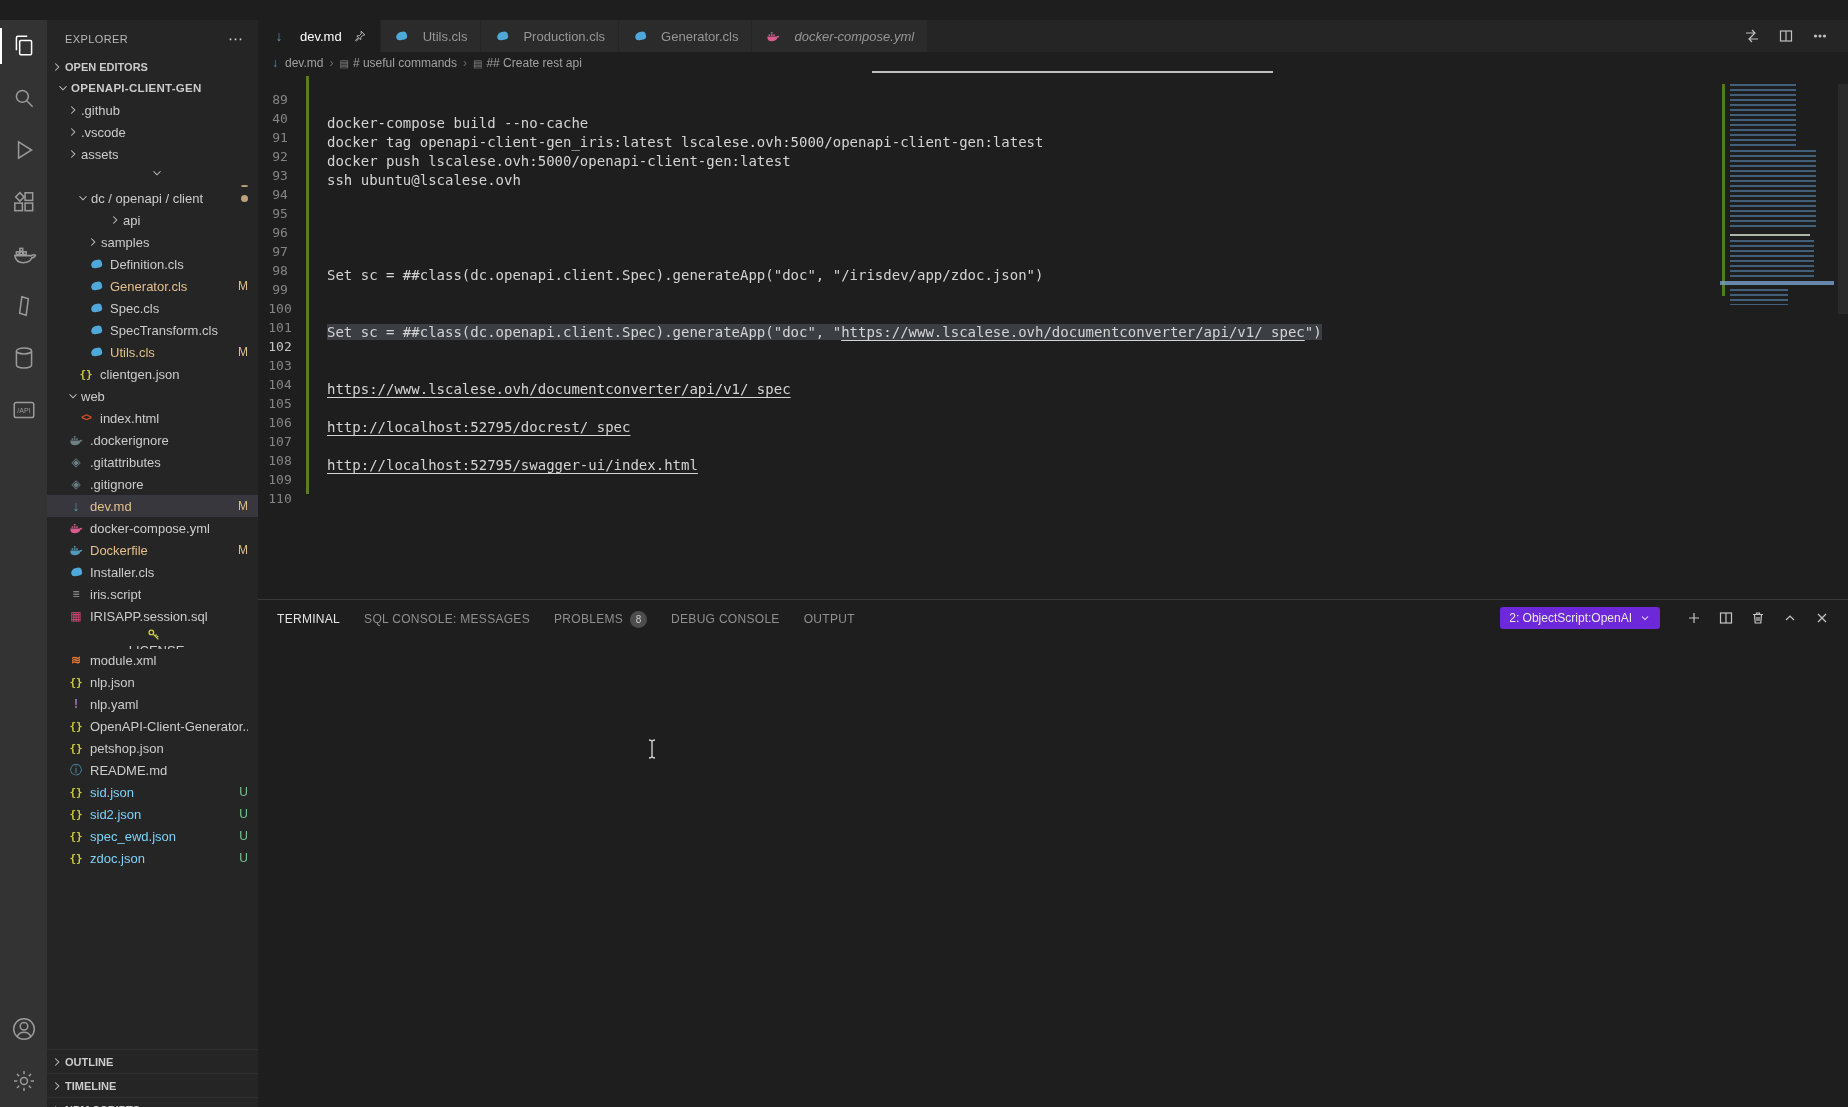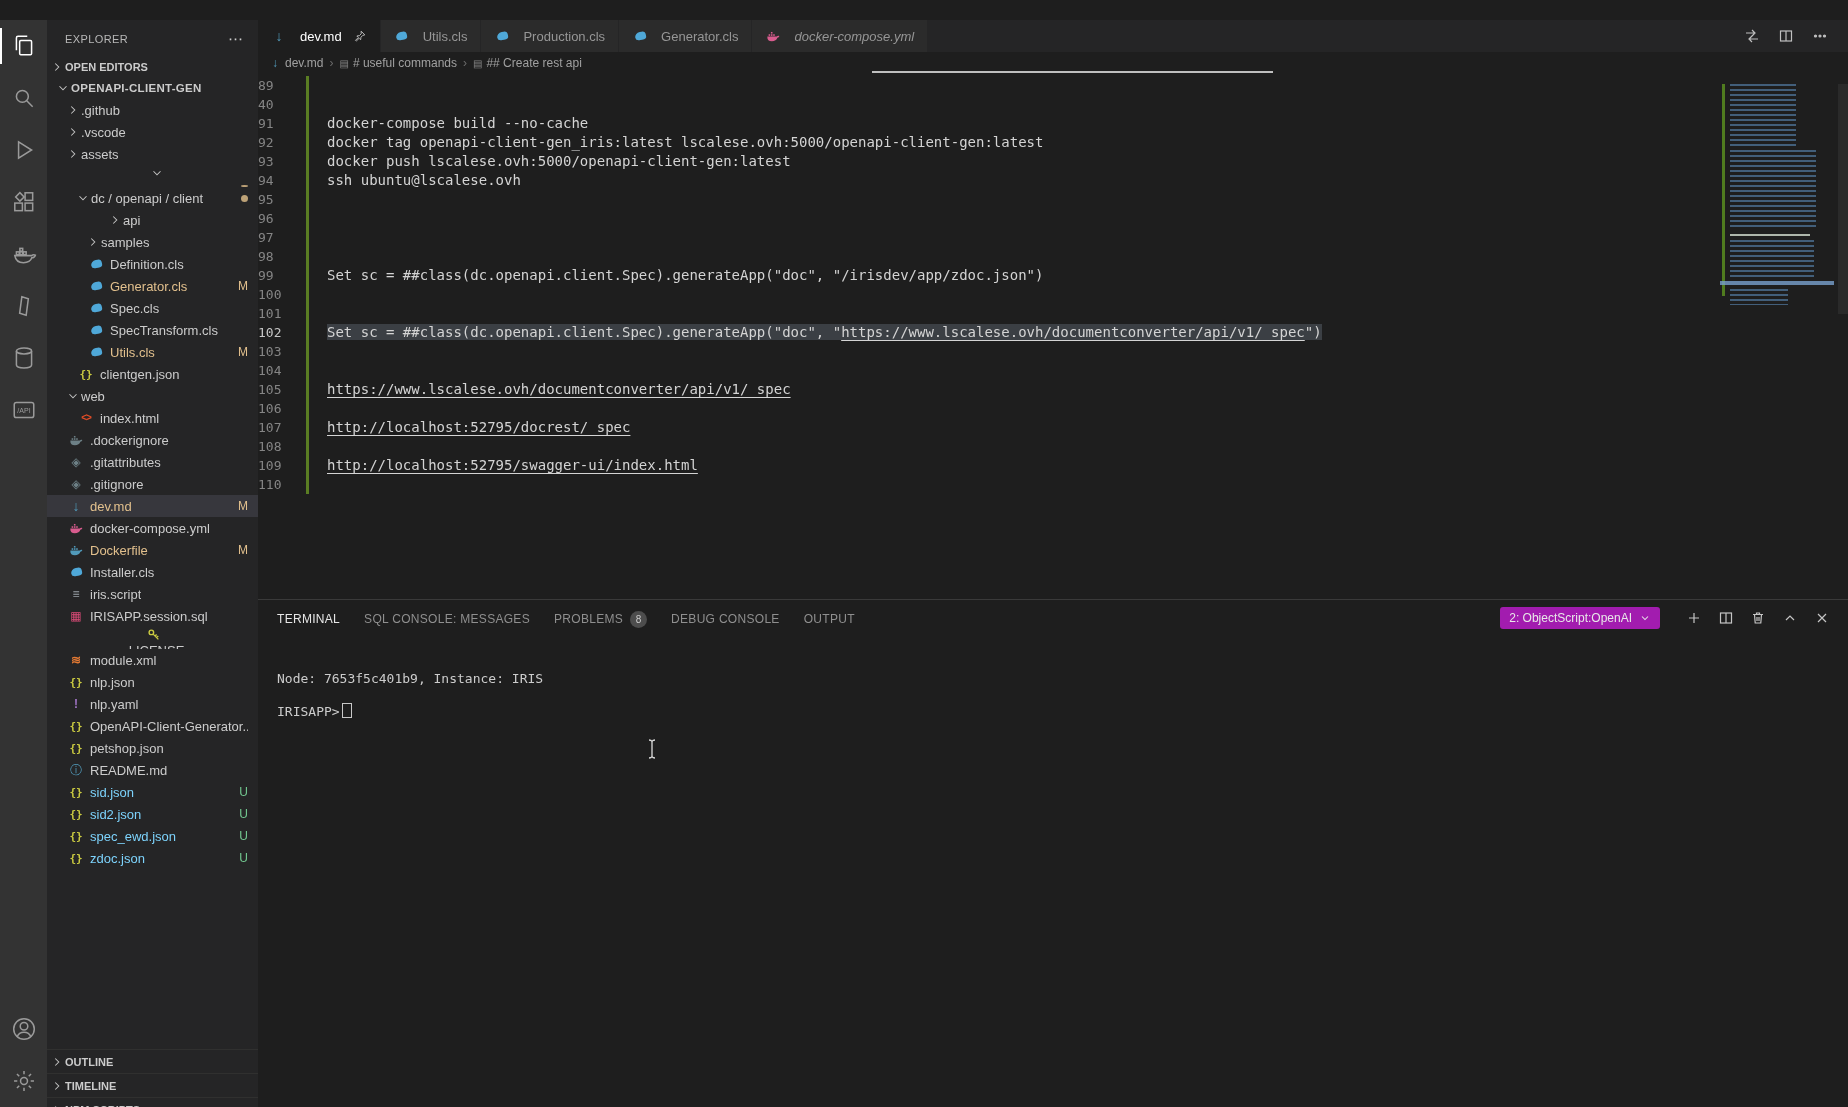--- a/index.html
+++ b/index.html
@@ -81,21 +81,21 @@
   
   #breadcrumb{position:absolute;left:258px;top:52px;right:0;height:22px;background:#1e1e1e;
               display:flex;align-items:center;padding-left:14px;font-size:12px;color:#a0a0a0;}
   .bc-item{display:flex;align-items:center;gap:4px;}
   .bc-sep{color:#6a6a6a;margin:0 6px;font-size:12px;}
   .bc-icon{color:#848484;font-size:10px;font-weight:normal;}
   .bc-mdicon{color:#519aba;font-weight:bold;font-size:12px;margin-right:3px;}
 
   
   #editor{position:absolute;left:258px;top:74px;right:0;height:525px;background:#1e1e1e;}
-  #gutter{position:absolute;left:0;top:2px;width:44px;text-align:left;font-size:13px;line-height:19px;color:#858585;}
+  #gutter{position:absolute;left:0;top:16px;width:44px;text-align:center;font-size:13px;line-height:19px;color:#858585;}
   .num{height:19px;}
   .num.cur{color:#c6c6c6;}
   #gitbar{position:absolute;left:48px;top:2px;width:3px;height:418px;background:#5a7d23;}
   #code{position:absolute;left:69px;top:2px;right:132px;font-size:14px;line-height:19px;color:#d4d4d4;white-space:pre;}
   .code-line{height:19px;}
   .sel{background:#3b3f44;}
   .lnk{text-decoration:underline;text-underline-offset:3px;}
   #line88{position:absolute;left:614px;top:-3px;width:401px;height:2px;background:#bfbfbf;}
 
   
@@ -107,21 +107,21 @@
   #vscroll{position:absolute;right:0;top:84px;width:10px;height:230px;background:rgba(130,130,130,.12);}
 
   
   #panel{position:absolute;left:258px;top:599px;right:0;bottom:0;background:#1e1e1e;border-top:1px solid #3a3a3a;}
   #panel-tabs{display:flex;align-items:center;height:38px;padding-left:19px;gap:24px;font-size:12px;color:#8f8f8f;}
   .ptab{display:flex;align-items:center;letter-spacing:.3px;}
   .ptab.active{color:#e7e7e7;}
   .pbadge{display:inline-flex;align-items:center;justify-content:center;background:#4d4d4d;border-radius:50%;
           width:17px;height:17px;font-size:10px;color:#cccccc;margin-left:7px;}
   #panel-actions{position:absolute;right:18px;top:7px;display:flex;align-items:center;gap:15px;color:#c5c5c5;}
-  #term-dd{display:flex;align-items:center;gap:7px;background:#a21caf;color:#e8e8e8;font-size:12px;
+  #term-dd{display:flex;align-items:center;gap:7px;background:#6d28d9;color:#e8e8e8;font-size:12px;
            padding:4px 9px;border-radius:3px;margin-right:10px;}
   #term-dd svg{width:12px;height:12px;stroke:currentColor;fill:none;stroke-width:1.4;}
   .pact{width:17px;height:17px;display:flex;align-items:center;justify-content:center;}
   .pact svg{width:16px;height:16px;stroke:currentColor;fill:none;stroke-width:1.2;}
   #terminal{position:absolute;left:19px;top:58px;font-size:13px;line-height:16px;color:#cccccc;white-space:pre;}
   .cursor-box{display:inline-block;width:8px;height:13px;border:1px solid #c8c8c8;vertical-align:-2px;margin-left:2px;}
   #mouse-ibeam{position:absolute;left:645px;top:738px;z-index:9;}
 </style>
 </head>
 <body>
@@ -644,23 +644,20 @@
           <svg viewBox="0 0 16 16">
             <path d="M4 10l4-4 4 4"></path>
           </svg>
         </span>
       <span class="pact">
           <svg viewBox="0 0 16 16">
             <path d="M4 4l8 8M12 4l-8 8"></path>
           </svg>
         </span>
     </div>
-    <pre id="terminal" class="mono">Node: 7653f5c401b9, Instance: IRIS
-
-IRISAPP&gt;<span class="cursor-box"></span></pre>
   </div>
 
   <div id="mouse-ibeam">
     <svg width="14" height="22" viewBox="0 0 14 22">
         <path d="M4 2c1.5 0 2.5.5 3 1.5C7.5 2.5 8.5 2 10 2M4 20c1.5 0 2.5-.5 3-1.5.5 1 1.5 1.5 3 1.5M7 3.5v15" stroke="#dcdcdc" stroke-width="1.3" fill="none"></path>
       </svg>
   </div>
 
 </div>
 

